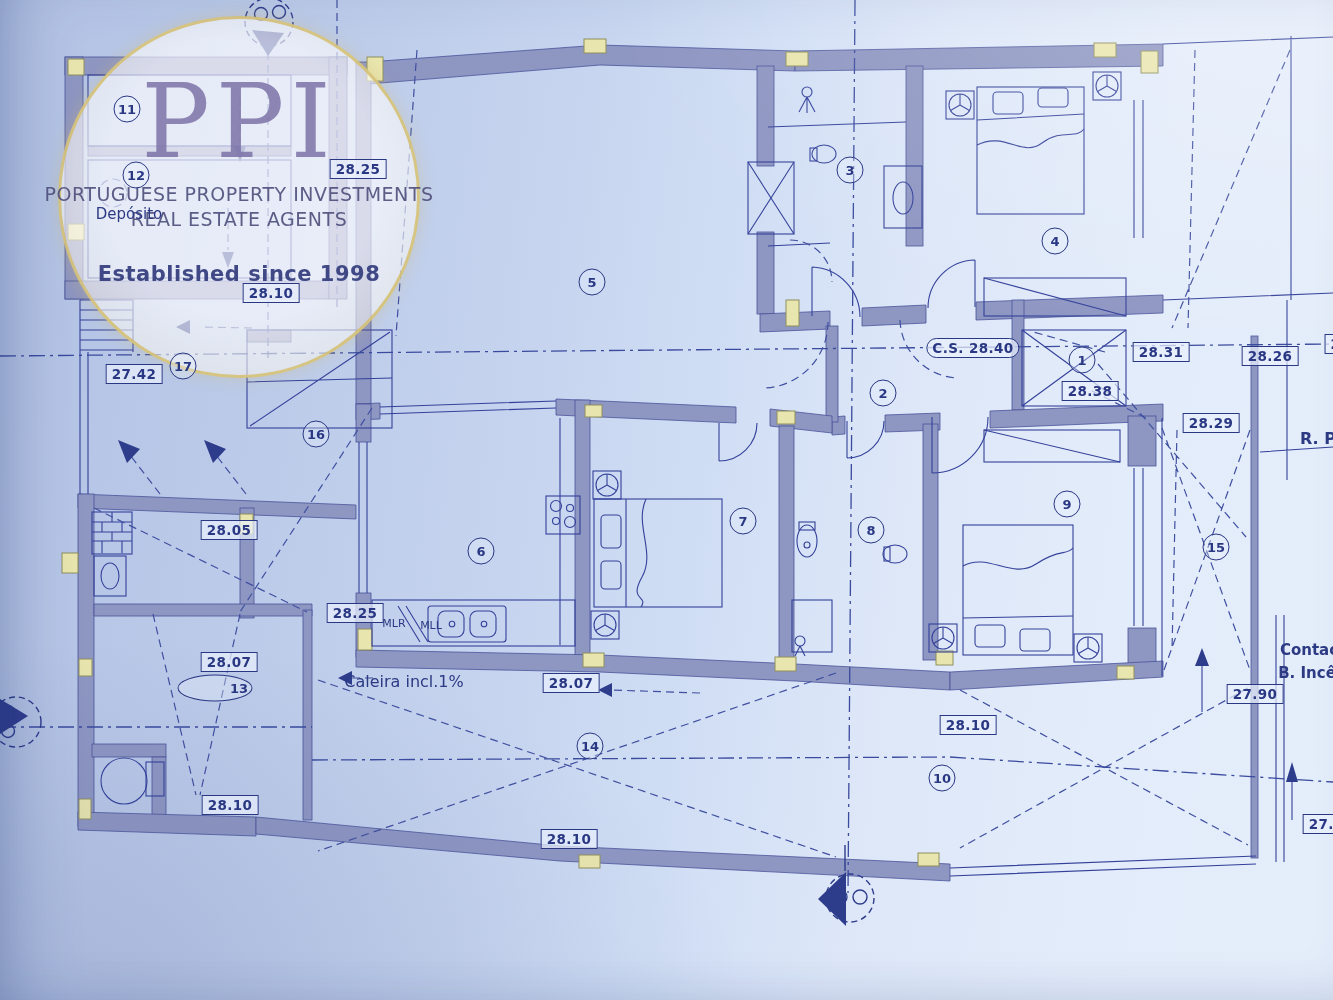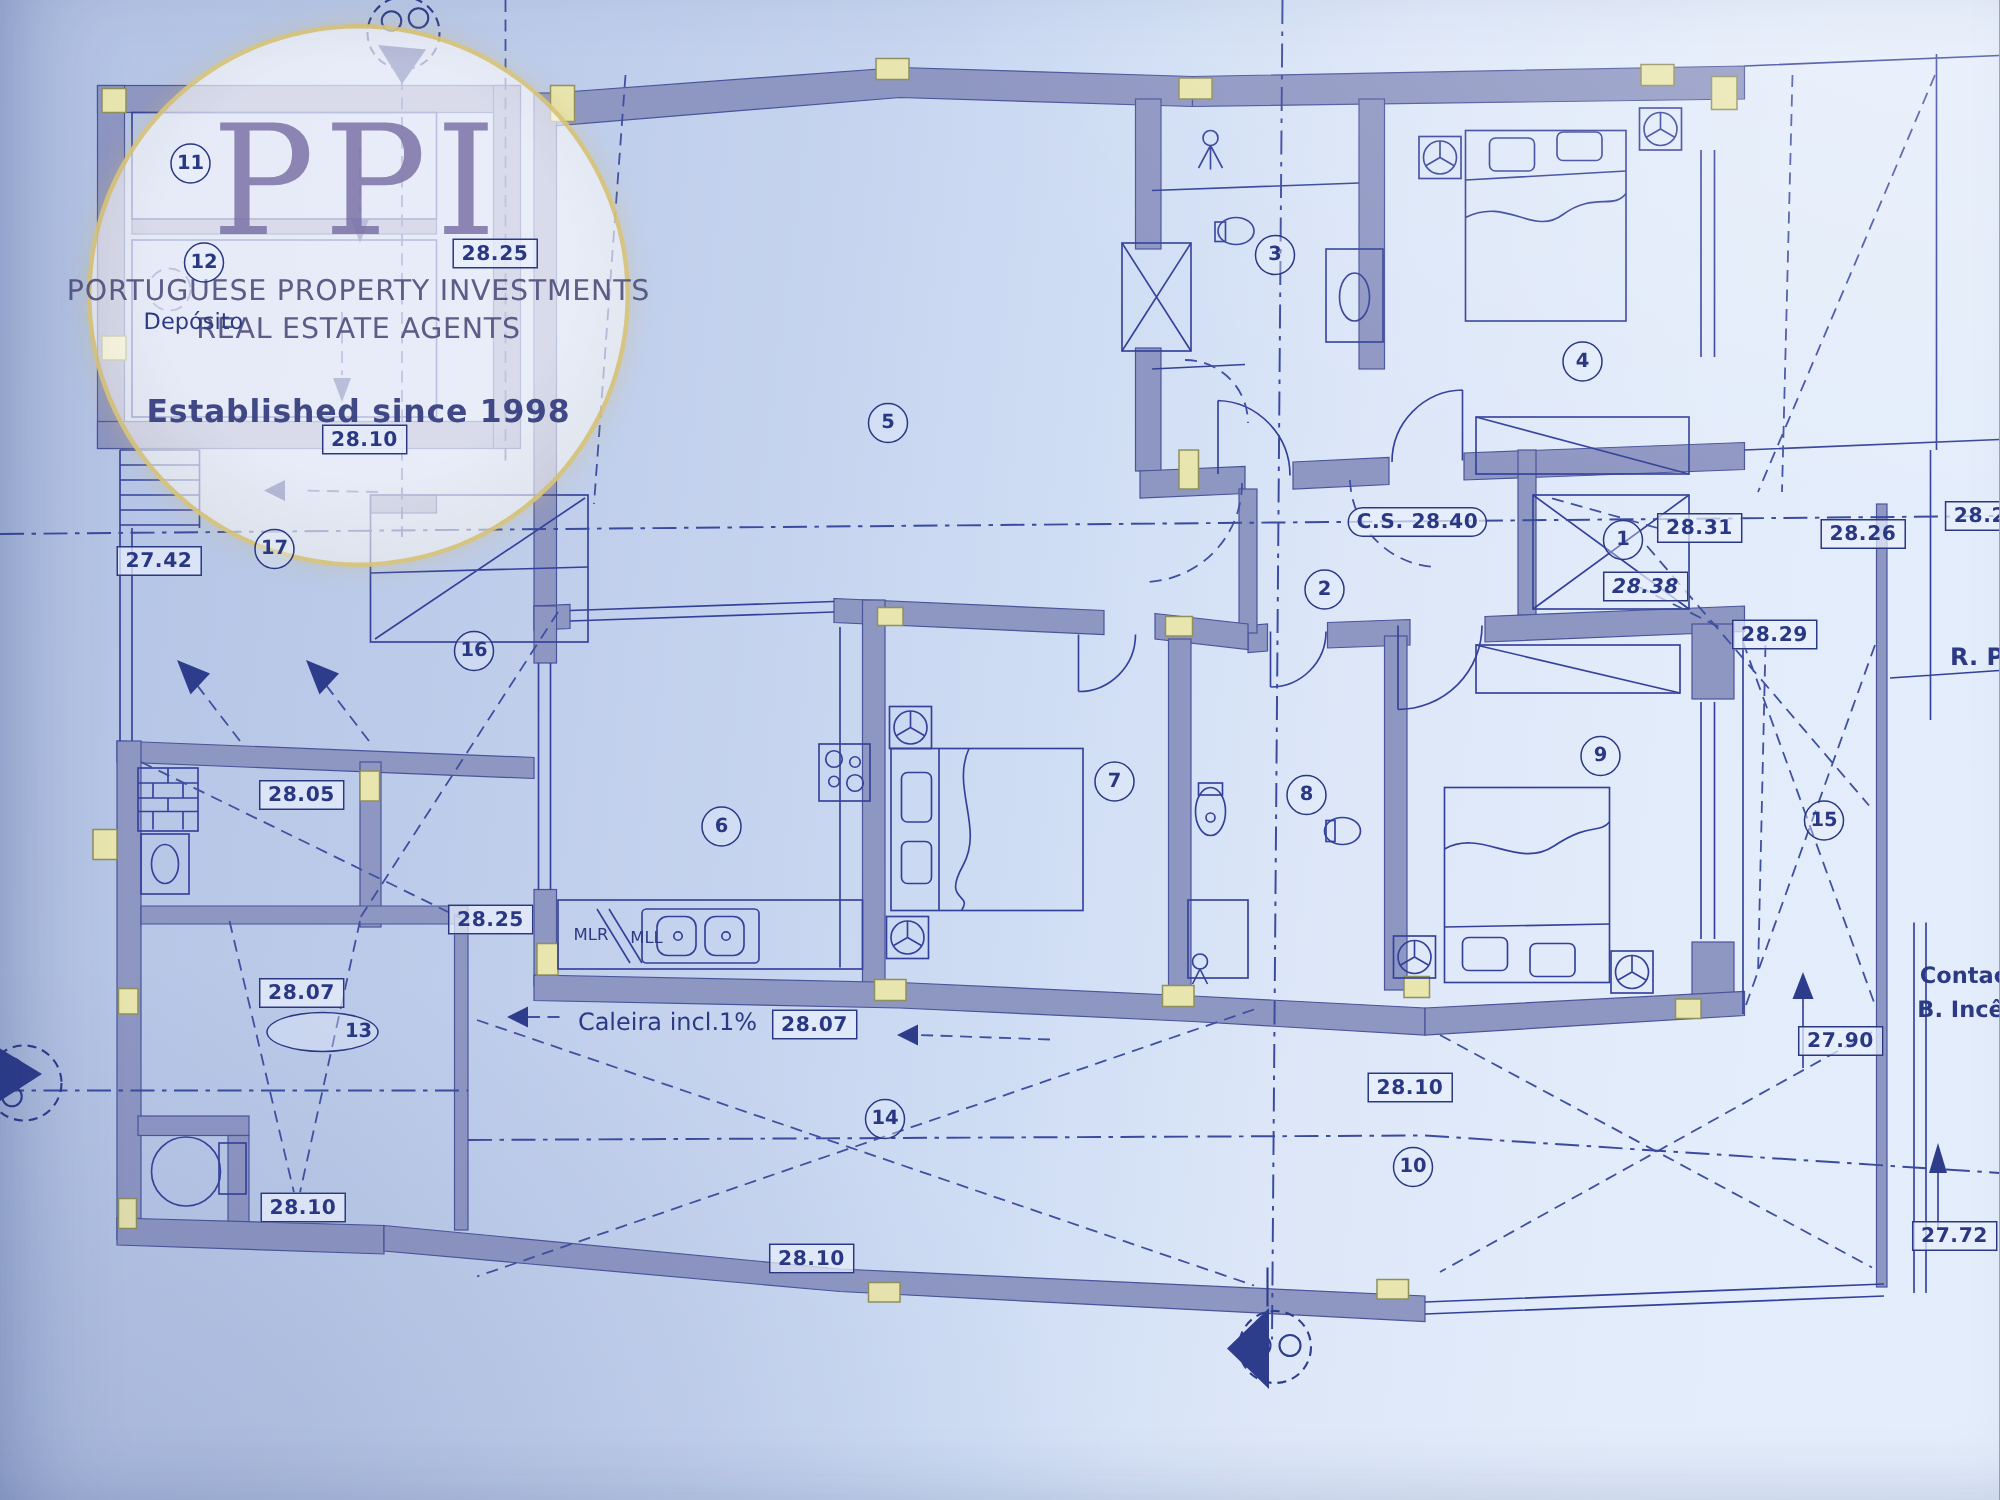--- a/index.html
+++ b/index.html
@@ -36,21 +36,21 @@
   .wm-line{position:absolute;left:-44px;width:444px;text-align:center;
     color:rgba(80,80,125,.92);font-size:19px;letter-spacing:.5px;white-space:nowrap;}
   #wm-line1{top:164px;}
   #wm-line2{top:189px;}
   #wm-tagline{position:absolute;top:243px;left:0;width:100%;text-align:center;
     font-weight:700;font-size:21px;color:rgba(55,64,128,.95);letter-spacing:.5px;}
 
   #labels{position:absolute;inset:0;z-index:5;}
   .elev{position:absolute;transform:translate(-50%,-50%);border:1.6px solid var(--ink);
     background:rgba(233,240,252,.72);color:var(--ink);font-size:13.5px;font-weight:700;
-    letter-spacing:.4px;padding:1px 5px;white-space:nowrap;}
+    letter-spacing:.4px;padding:1px 5px;white-space:nowrap;margin-left:28px;}
   .rn{position:absolute;transform:translate(-50%,-50%);width:25px;height:25px;border-radius:50%;
     border:1.6px solid var(--ink);color:var(--ink);font-size:13px;font-weight:700;
     display:flex;align-items:center;justify-content:center;background:rgba(233,240,252,.35);}
   .ann{position:absolute;transform:translate(-50%,-50%);color:#2c3a84;white-space:nowrap;}
 </style>
 </head>
 <body>
 
 <div id="stage">
 
@@ -299,25 +299,25 @@
       <div class="elev" style="left: 327px; top: 613px;">28.25</div>
       <div class="elev" style="left: 201px; top: 662px;">28.07</div>
       <div class="elev" style="left: 202px; top: 805px;">28.10</div>
       <div class="elev" style="left: 543px; top: 683px;">28.07</div>
       <div class="elev" style="left: 541px; top: 839px;">28.10</div>
       <div class="elev" style="left: 940px; top: 725px;">28.10</div>
       <div class="elev" style="left: 945px; top: 348px; border-radius: 10px;">C.S. 28.40</div>
       <div class="elev" style="left: 1133px; top: 352px;">28.31</div>
       <div class="elev" style="left: 1242px; top: 356px;">28.26</div>
       <div class="elev" style="left: 1320px; top: 344px;">28.2</div>
-      <div class="elev" style="left: 1097px; top: 391px; font-style: italic;">28.38</div>
+      <div class="elev" style="left: 1062px; top: 391px;">28.38</div>
       <div class="elev" style="left: 1183px; top: 423px;">28.29</div>
       <div class="elev" style="left: 1227px; top: 694px;">27.90</div>
       <div class="elev" style="left: 1303px; top: 824px;">27.72</div>
       <div class="ann" style="left: 129px; top: 214px; font-size: 15px; font-weight: 400;">Depósito</div>
-      <div class="ann" style="left: 445px; top: 681px; font-size: 16px; font-weight: 400;">Caleira incl.1%</div>
+      <div class="ann" style="left: 404px; top: 681px; font-size: 16px; font-weight: 400;">Caleira incl.1%</div>
       <div class="ann" style="left: 394px; top: 623px; font-size: 11px; font-weight: 400;">MLR</div>
       <div class="ann" style="left: 431px; top: 625px; font-size: 11px; font-weight: 400;">MLL</div>
       <div class="ann" style="left: 1318px; top: 438px; font-size: 16px; font-weight: 700;">R. P</div>
       <div class="ann" style="left: 1309px; top: 650px; font-size: 15px; font-weight: 700;">Contac</div>
       <div class="ann" style="left: 1307px; top: 673px; font-size: 15px; font-weight: 700;">B. Incê</div>
     </div>
 </div>
 
 </body></html>

